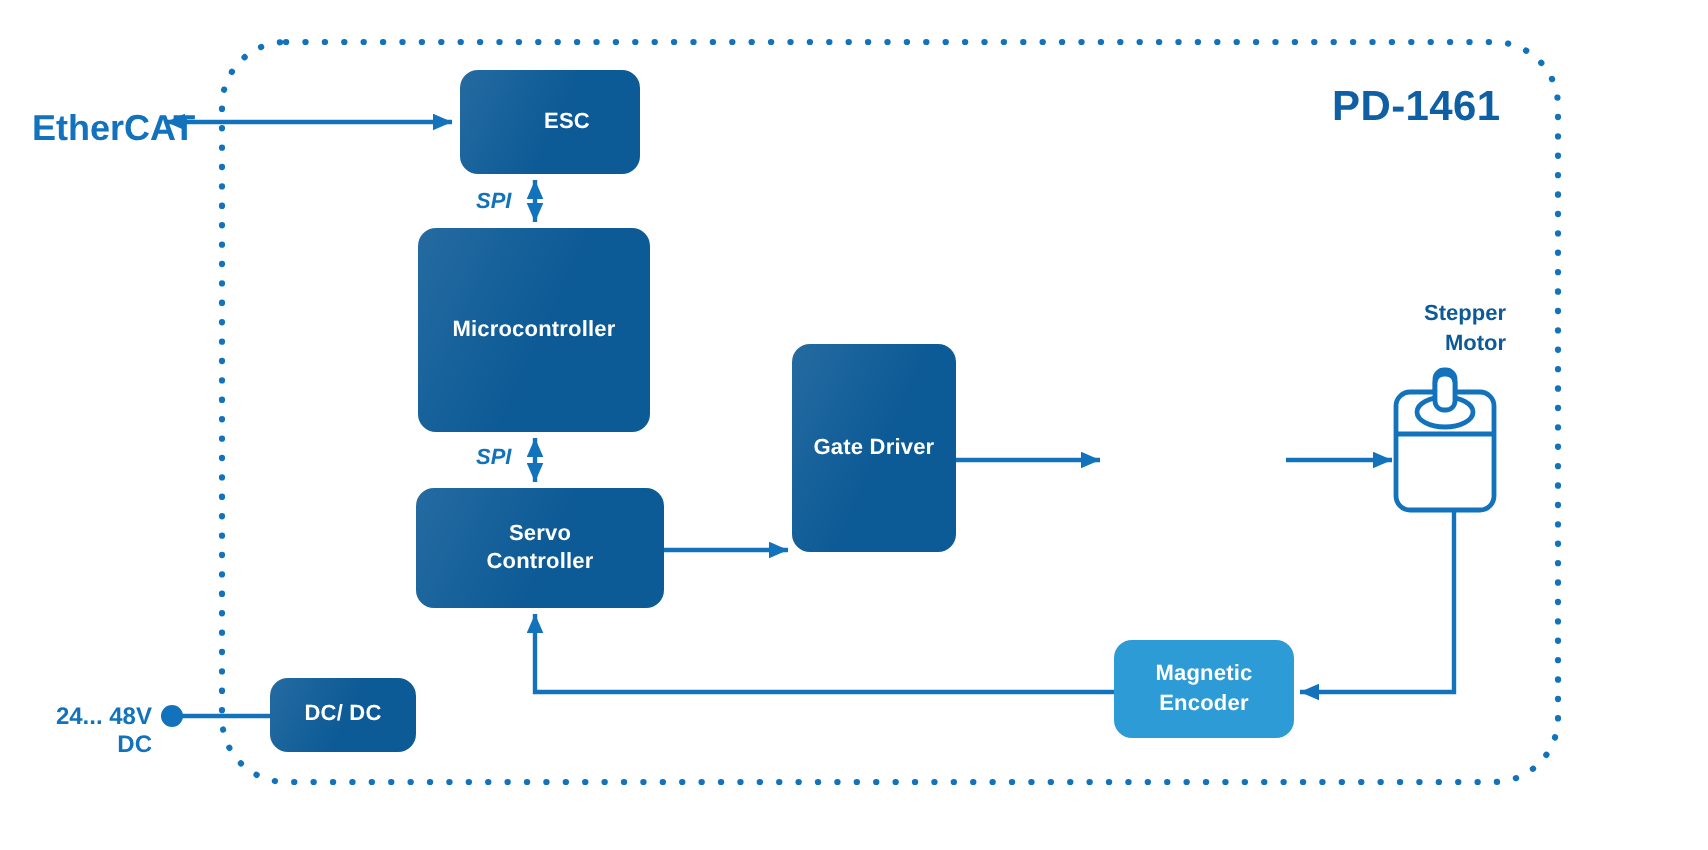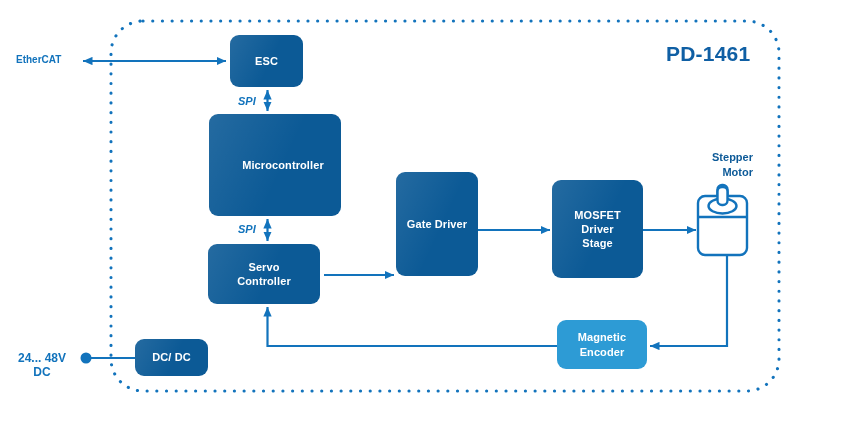--- a/index.html
+++ b/index.html
@@ -25,24 +25,24 @@
   .block{
     position:absolute;background-color:var(--block-fill);
     background-image:linear-gradient(115deg, rgba(255,255,255,0.10), rgba(255,255,255,0) 55%);
     color:#ffffff;font-weight:bold;font-size:11px;line-height:1.3;
     display:flex;align-items:center;justify-content:center;text-align:center;
     border-radius:9px;white-space:pre-line;letter-spacing:0.1px;
   }
   .block.encoder{background-color:var(--encoder-fill);background-image:none;}
   .lbl{position:absolute;font-weight:bold;color:var(--label-color);white-space:pre-line;}
   .lbl.title{color:var(--title-color);font-size:21px;letter-spacing:0.2px;}
-  .lbl.ethercat{font-size:10px;}
+  .lbl.ethercat{font-size:18px;}
   .lbl.spi{font-size:11px;font-style:italic;}
   .lbl.stepper{color:var(--dark-label);font-size:11px;text-align:right;line-height:1.35;}
-  .lbl.power{font-size:12px;text-align:center;}
+  .lbl.power{font-size:12px;text-align:right;}
 </style>
 </head>
 <body>
 
 <div class="canvas">
 
   <svg class="overlay" width="854" height="425" viewBox="0 0 854 425">
     <defs>
       <marker id="arr" viewBox="0 0 8 7" refX="8" refY="3.5" markerWidth="9.5" markerHeight="8.5" markerUnits="userSpaceOnUse" orient="auto-start-reverse">
         <path class="arrowhead" d="M0,0 L8,3.5 L0,7 Z"></path>
@@ -72,32 +72,29 @@
 
     <g>
       <rect class="motor-shape" x="717.5" y="185" width="10" height="20" rx="4.5"></rect>
       <rect class="motor-shape" x="698" y="196" width="49" height="59" rx="7"></rect>
       <line class="motor-shape" x1="698" y1="217" x2="747" y2="217"></line>
       <ellipse class="motor-shape" cx="722.5" cy="206" rx="14" ry="7.5"></ellipse>
       <rect class="motor-shape" x="717.5" y="187" width="10" height="18" rx="4.5"></rect>
     </g>
   </svg>
 
-  <div class="block" style="left:230px;top:35px;width:73px;height:52px;">ESC</div>
+  <div class="block" style="left:230px;top:35px;width:73px;height:52px;padding-left:17px;">ESC</div>
 
-  <div class="block" style="left:209px;top:114px;width:116px;height:102px;padding-left:16px;">Microcontroller</div>
+  <div class="block" style="left:209px;top:114px;width:116px;height:102px;">Microcontroller</div>
 
-  <div class="block" style="left:208px;top:244px;width:112px;height:60px;">Servo
+  <div class="block" style="left:208px;top:244px;width:124px;height:60px;">Servo
 Controller</div>
 
   <div class="block" style="left:396px;top:172px;width:82px;height:104px;">Gate Driver</div>
 
-  <div class="block" style="left:552px;top:180px;width:91px;height:98px;">MOSFET
-Driver
-Stage</div>
 
   <div class="block encoder" style="left:557px;top:320px;width:90px;height:49px;">Magnetic
 Encoder</div>
 
   <div class="block" style="left:135px;top:339px;width:73px;height:37px;">DC/ DC</div>
 
   <div class="lbl title" style="left:666px;top:42px;">PD-1461</div>
 
   <div class="lbl ethercat" style="left:16px;top:54px;">EtherCAT</div>
 

